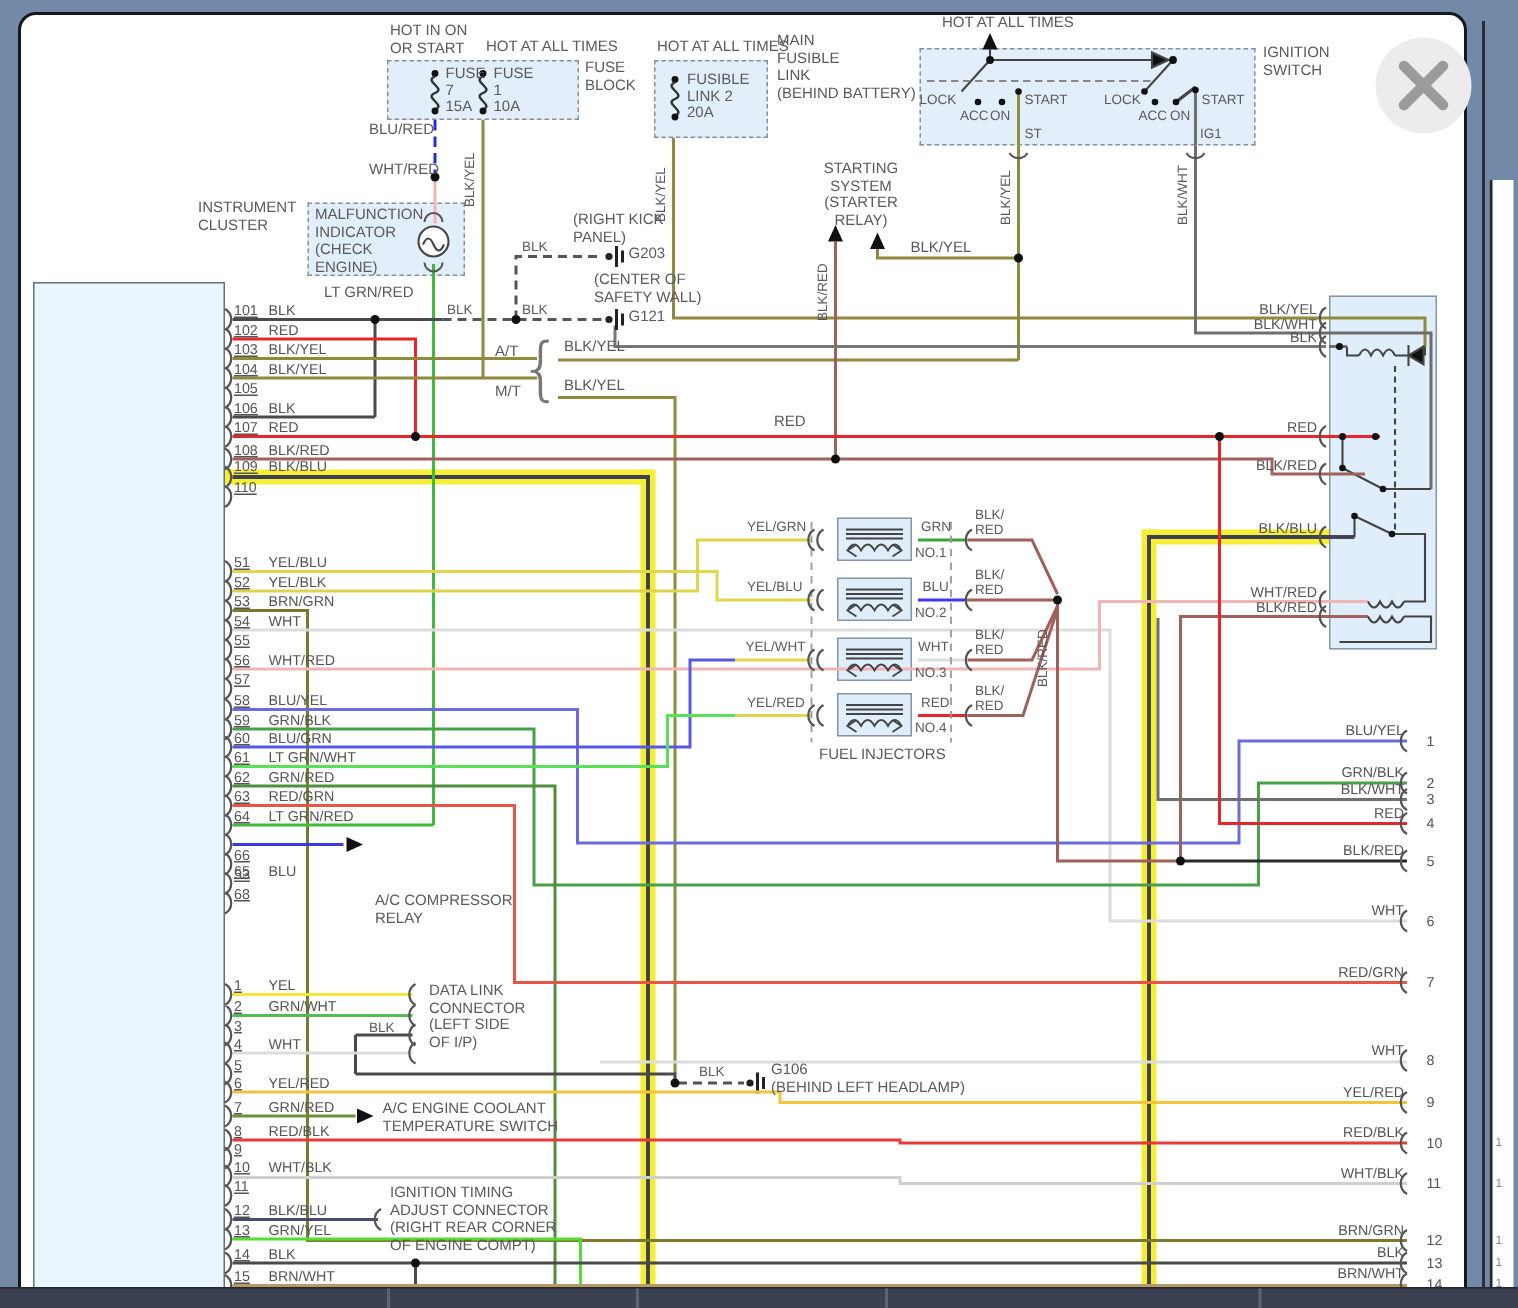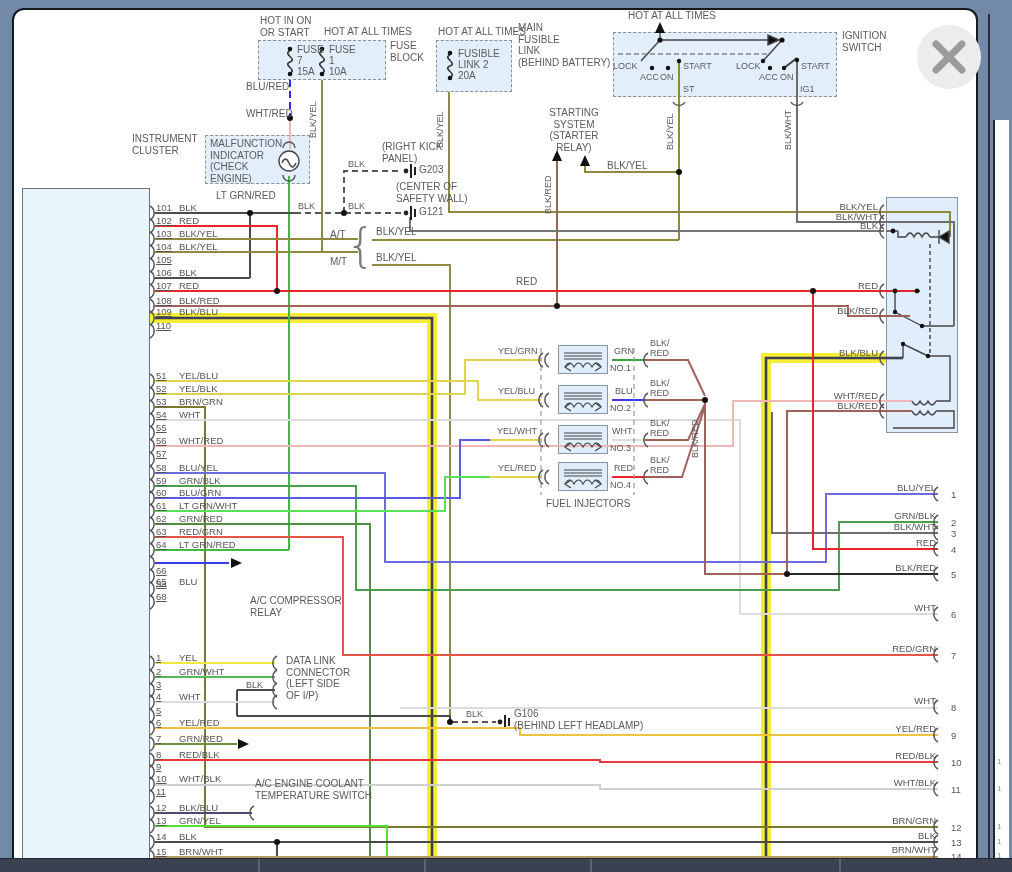--- a/index.html
+++ b/index.html
@@ -458,22 +458,26 @@
   <div class="ed" style="top:837px">1</div>
   <div class="ed" style="top:851px">1</div>
 
   <div class="L" style="left:250px;top:555px;margin-top:40px;">A/C COMPRESSOR
 RELAY</div>
   <div class="L" style="left:286px;top:655px;">DATA LINK
 CONNECTOR
 (LEFT SIDE
 OF I/P)</div>
   <div class="L S" style="left:246px;top:680px;">BLK</div>
-  <div class="L" style="left:255px;top:734px;margin-top:44px;">A/C ENGINE COOLANT
+  <div class="L" style="left:255px;top:734px;">A/C ENGINE COOLANT
 TEMPERATURE SWITCH</div>
+  <div class="L" style="left:260px;top:790px;">IGNITION TIMING
+ADJUST CONNECTOR
+(RIGHT REAR CORNER
+OF ENGINE COMPT)</div>
   <div class="L S" style="left:466px;top:709px;">BLK</div>
   <div class="L" style="left:514px;top:708px;">G106</div>
   <div class="L" style="left:514px;top:720px;">(BEHIND LEFT HEADLAMP)</div>
 
   <div class="bar">
     <span class="sep" style="left:258px"></span>
     <span class="sep" style="left:424px"></span>
     <span class="sep" style="left:590px"></span>
     <span class="sep" style="left:839px"></span>
   </div>

